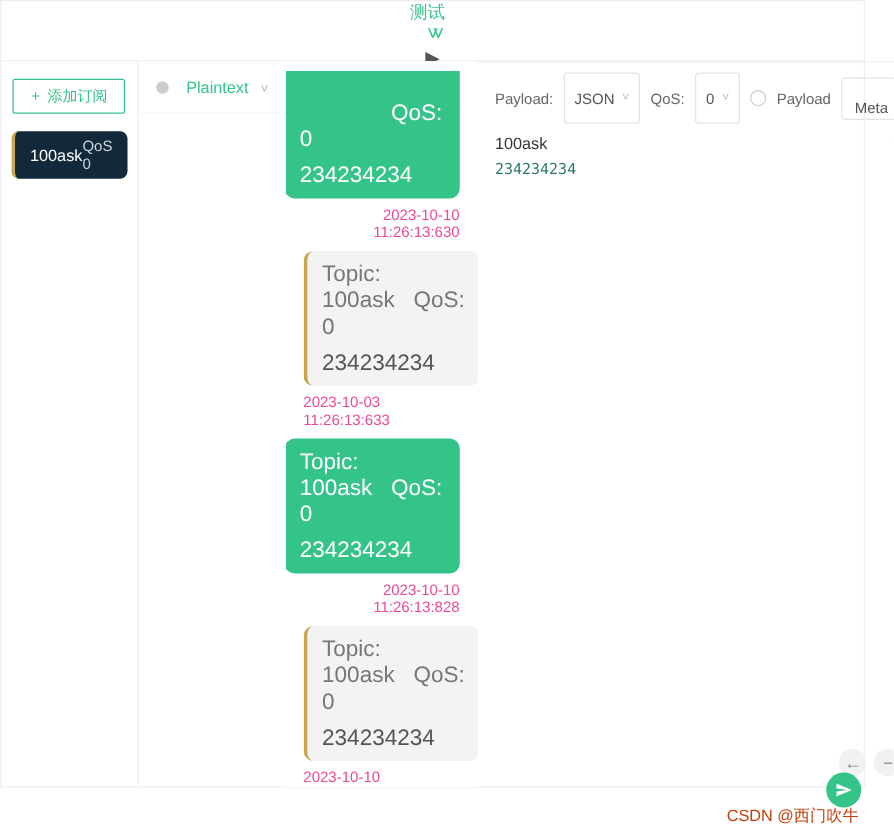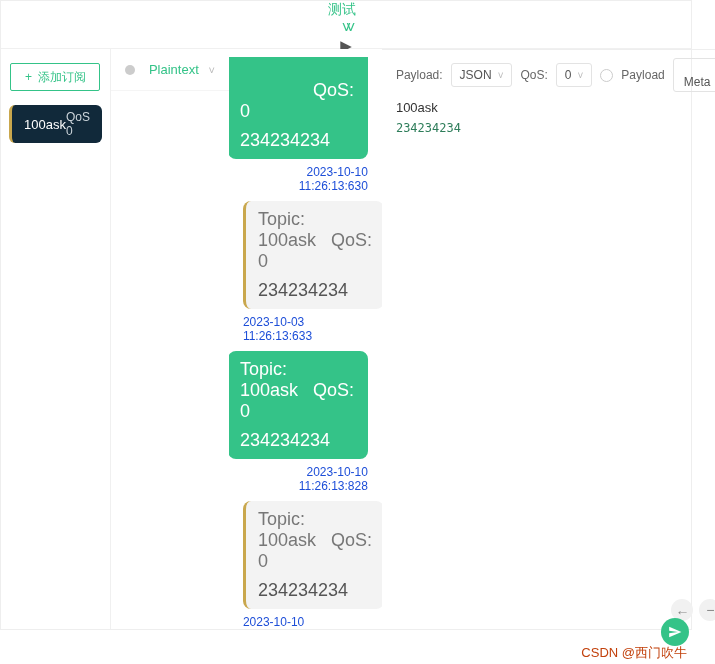--- a/index.html
+++ b/index.html
@@ -35,28 +35,28 @@
 .msgs { flex: 1; overflow-y: auto; padding: 0 14px 8px; background: #fff; }
 
 .msg-row { display: flex; flex-direction: column; margin-top: 8px; }
 .msg-row.sent { align-items: flex-end; }
 .msg-row.recv { align-items: flex-start; }
 .bubble { padding: 8px 12px; border-radius: 8px; font-size: 18px; min-width: 140px; }
 .bubble .line1 { margin-bottom: 8px; }
 .bubble.sent { background: #34c388; color: #fff; }
 .bubble.recv { background: #f3f3f3; color: #777; border-left: 3px solid #c9a74d; }
 .bubble.recv .payload { color: #555; }
-.ts { font-size: 12px; color: #1d4ed8; margin-top: 6px; }
+.ts { font-size: 12px; color: #ec4899; margin-top: 6px; }
 .ts.sent { text-align: right; }
 .msg-row.cut .bubble { border-top-left-radius: 0; border-top-right-radius: 0; padding-top: 2px; }
 .msg-row.cut .bubble .line1 .tlabel { opacity: 0; }
 
 .composer { border-top: 1px solid #eee; padding: 8px 14px 10px; position: relative; }
 .crow1 { display: flex; align-items: center; gap: 8px; font-size: 12px; color: #666; }
-.sel { display: inline-flex; align-items: center; gap: 6px; border: 1px solid #e3e3e3; border-radius: 3px; height: 24px; padding: 0 8px; cursor: pointer; color: #555; }
+.sel { display: inline-flex; align-items: center; gap: 6px; border: 1px solid #e3e3e3; border-radius: 3px; height: 41px; padding: 0 8px; cursor: pointer; color: #555; }
 .sel .caret { color: #bbb; font-size: 10px; }
 .radio { width: 13px; height: 13px; border: 1px solid #ccc; border-radius: 50%; display: inline-block; }
 .meta-btn { border: 1px solid #e3e3e3; height: 24px; padding: 16px 10px; border-radius: 3px; font-size: 12px; color: #555; cursor: pointer; }
 .crow2 { margin-top: 8px; font-size: 13px; color: #333; display: flex; align-items: center; }
 .crow2 .dd { margin-left: auto; color: #bbb; font-size: 12px; cursor: pointer; }
 .crow3 { margin-top: 6px; font-size: 12px; color: #2e7d5a; font-family: monospace; }
 .nav-btns { position: absolute; right: 14px; bottom: 8px; display: flex; gap: 6px; }
 .nav-btn { width: 22px; height: 22px; border-radius: 50%; background: #f1f1f1; color: #888; font-size: 14px; display: flex; align-items: center; justify-content: center; cursor: pointer; }
 
 .fab { position: absolute; right: 26px; bottom: 18px; width: 28px; height: 28px; border-radius: 50%; background: #34c388; color: #fff; display: flex; align-items: center; justify-content: center; font-size: 16px; cursor: pointer; }

